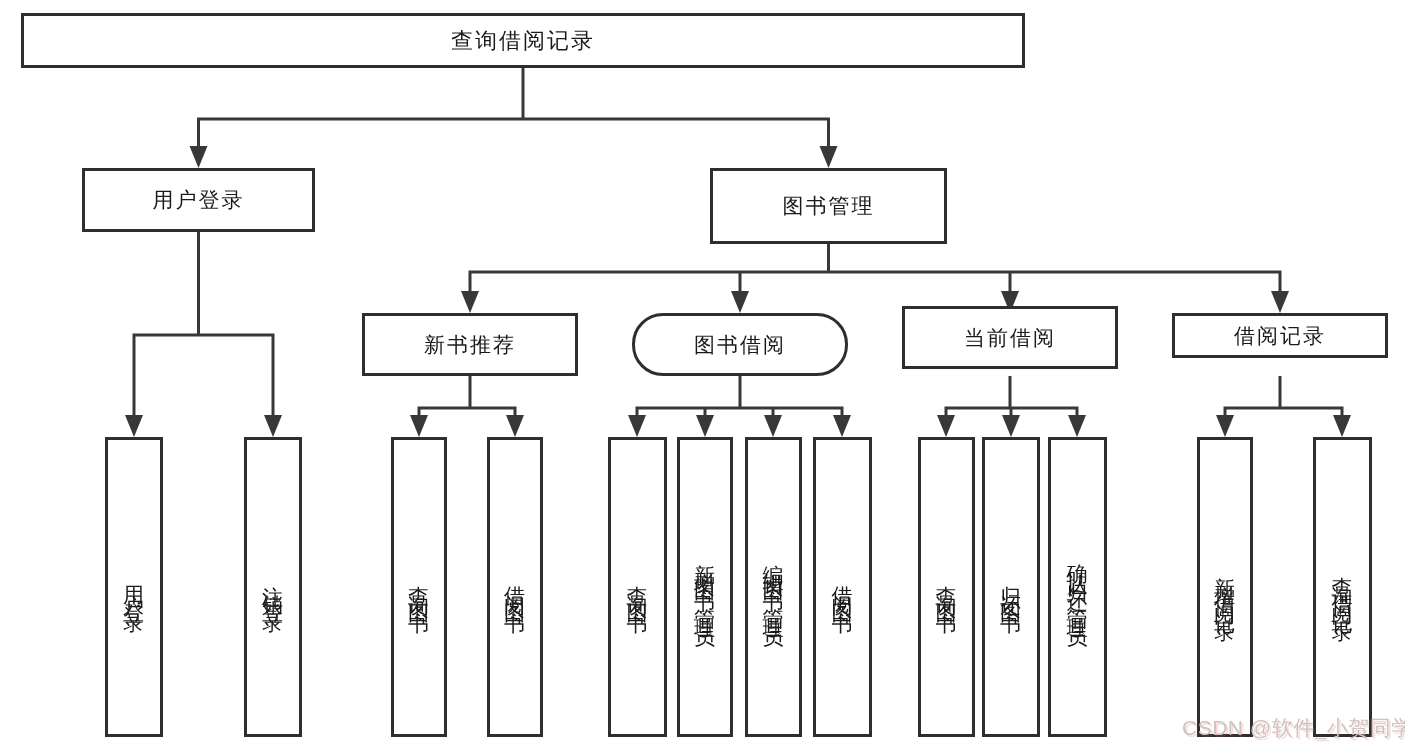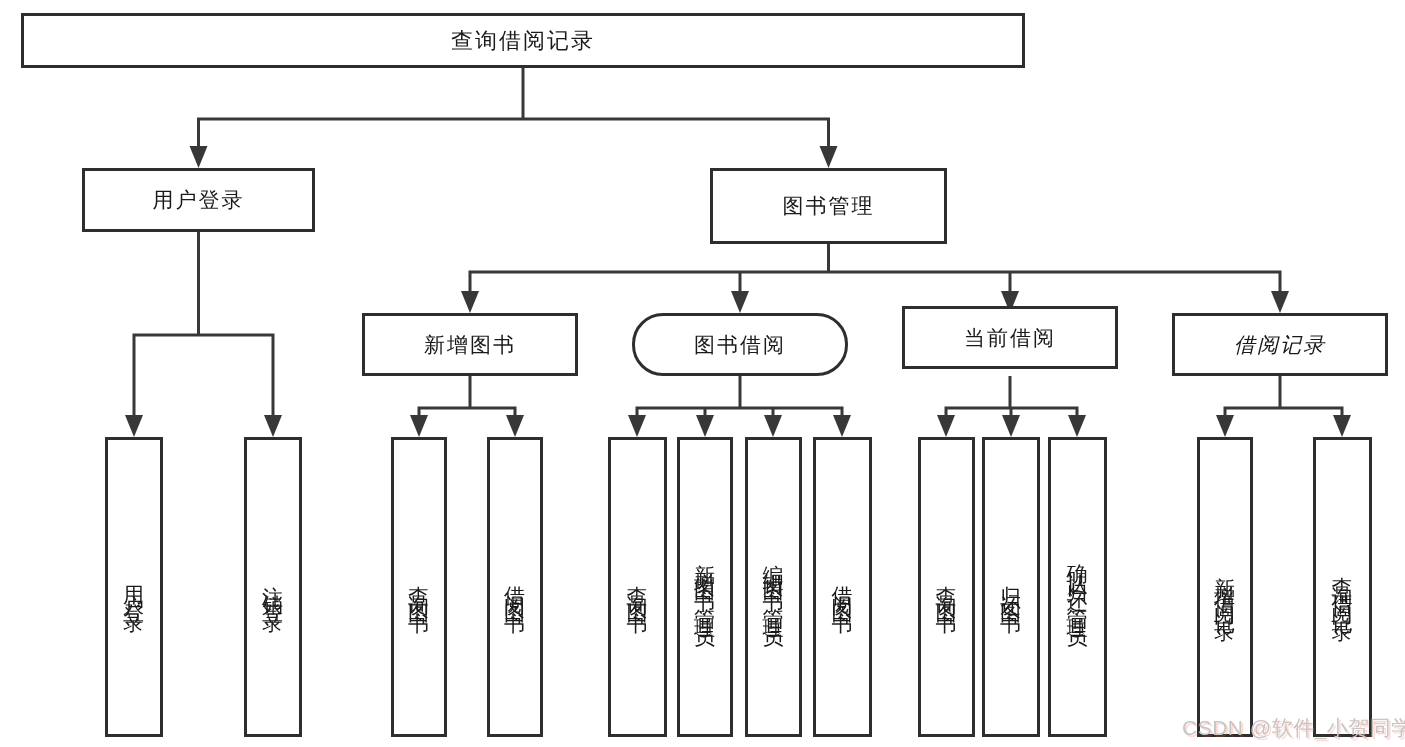--- a/index.html
+++ b/index.html
@@ -109,29 +109,29 @@
   </div>
 
   <div class="node" style="left:82px; top:168px; width:233px; height:64px;">
     <span class="lbl">用户登录</span>
   </div>
   <div class="node" style="left:710px; top:168px; width:237px; height:76px;">
     <span class="lbl">图书管理</span>
   </div>
 
   <div class="node" style="left:362px; top:313px; width:216px; height:63px;">
-    <span class="lbl">新增图书</span>
+    <span class="lbl">新书推荐</span>
   </div>
   <div class="node" style="left:632px; top:313px; width:216px; height:63px;border-radius:31px;">
     <span class="lbl">图书借阅</span>
   </div>
   <div class="node" style="left:902px; top:306px; width:216px; height:63px;">
     <span class="lbl">当前借阅</span>
   </div>
-  <div class="node" style="left:1172px; top:313px; width:216px; height:63px;font-style:italic;">
+  <div class="node" style="left:1172px; top:313px; width:216px; height:45px;">
     <span class="lbl">借阅记录</span>
   </div>
 
   <div class="node leaf" style="left:105px; top:437px; width:58px; height:300px;">
     <span class="lbl">用户登录</span>
   </div>
   <div class="node leaf" style="left:244px; top:437px; width:58px; height:300px;">
     <span class="lbl">注销登录</span>
   </div>
 

